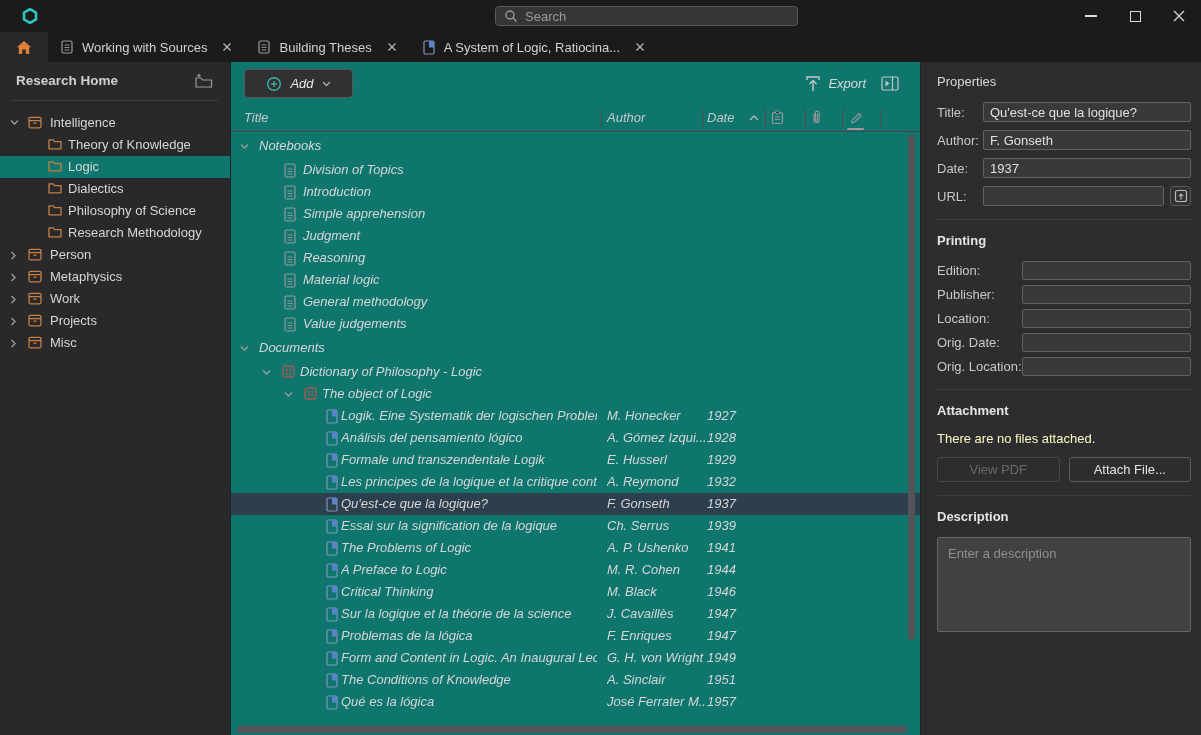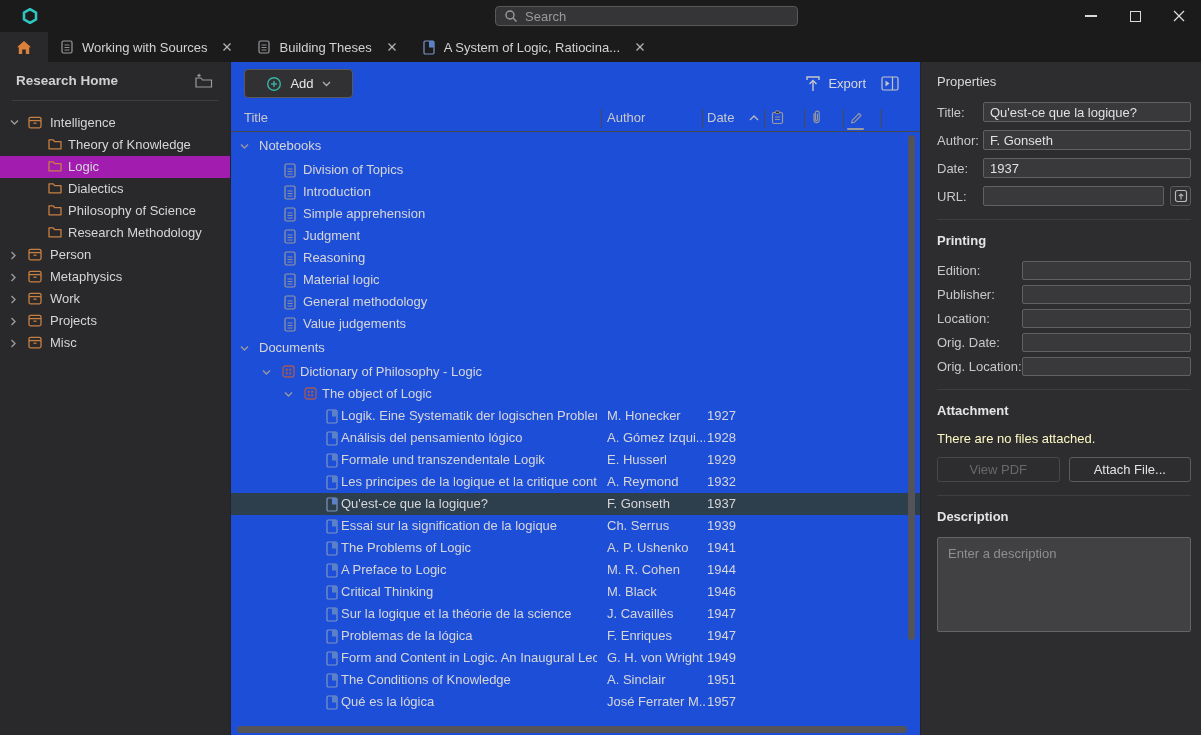--- a/index.html
+++ b/index.html
@@ -27,30 +27,30 @@
   .tab-close { display:flex; margin-left:6px; }
 
   
   .sidebar { position:absolute; top:62px; left:0; width:230px; bottom:0; background:#29292b; }
   .sidebar-header { position:relative; height:38px; }
   .sidebar-title { position:absolute; left:16px; top:11px; font-weight:700; font-size:13.5px; color:#cfd0d2; }
   .new-collection { position:absolute; right:17px; top:11px; display:flex; }
   .sidebar-divider { margin:0 12px; height:1px; background:#3e3e41; }
   .tree { margin-top:11px; }
   .tree-row { position:relative; height:22px; line-height:22px; }
-  .tree-row.selected { background:#a21caf; }
+  .tree-row.selected { background:#0f766e; }
   .tree-row .chev { position:absolute; left:10px; top:7px; display:flex; }
   .tree-row .t-icon { position:absolute; top:4px; display:flex; }
   .s-lvl0 .t-icon { left:28px; }
   .s-lvl0 .t-label { position:absolute; left:50px; }
   .s-lvl1 .t-icon { left:48px; }
   .s-lvl1 .t-label { position:absolute; left:68px; }
 
   
-  .main { position:absolute; top:62px; left:230px; width:690px; bottom:0; background:#1d4ed8; border-left:1px solid #232325; }
+  .main { position:absolute; top:62px; left:230px; width:690px; bottom:0; background:#0f766e; border-left:1px solid #232325;font-style:italic; }
   .toolbar { position:relative; height:43px; }
   .add-btn { position:absolute; left:13px; top:7px; height:29px; width:109px; border:1px solid #5a5a5c; border-radius:4px; background:#313133; display:flex; align-items:center; justify-content:center; gap:8px; color:#e8e8ea; }
   .export { position:absolute; right:54px; top:13px; display:flex; align-items:center; gap:7px; color:#d8d8da; }
   .panel-toggle { position:absolute; right:21px; top:14px; display:flex; }
 
   .thead { position:relative; height:27px; border-bottom:1px solid #47474a; color:#c9c9cb; }
   .thead .hcol { position:absolute; top:5px; }
   .col-title { left:13px; }
   .col-author { left:376px; }
   .col-date { left:476px; }

